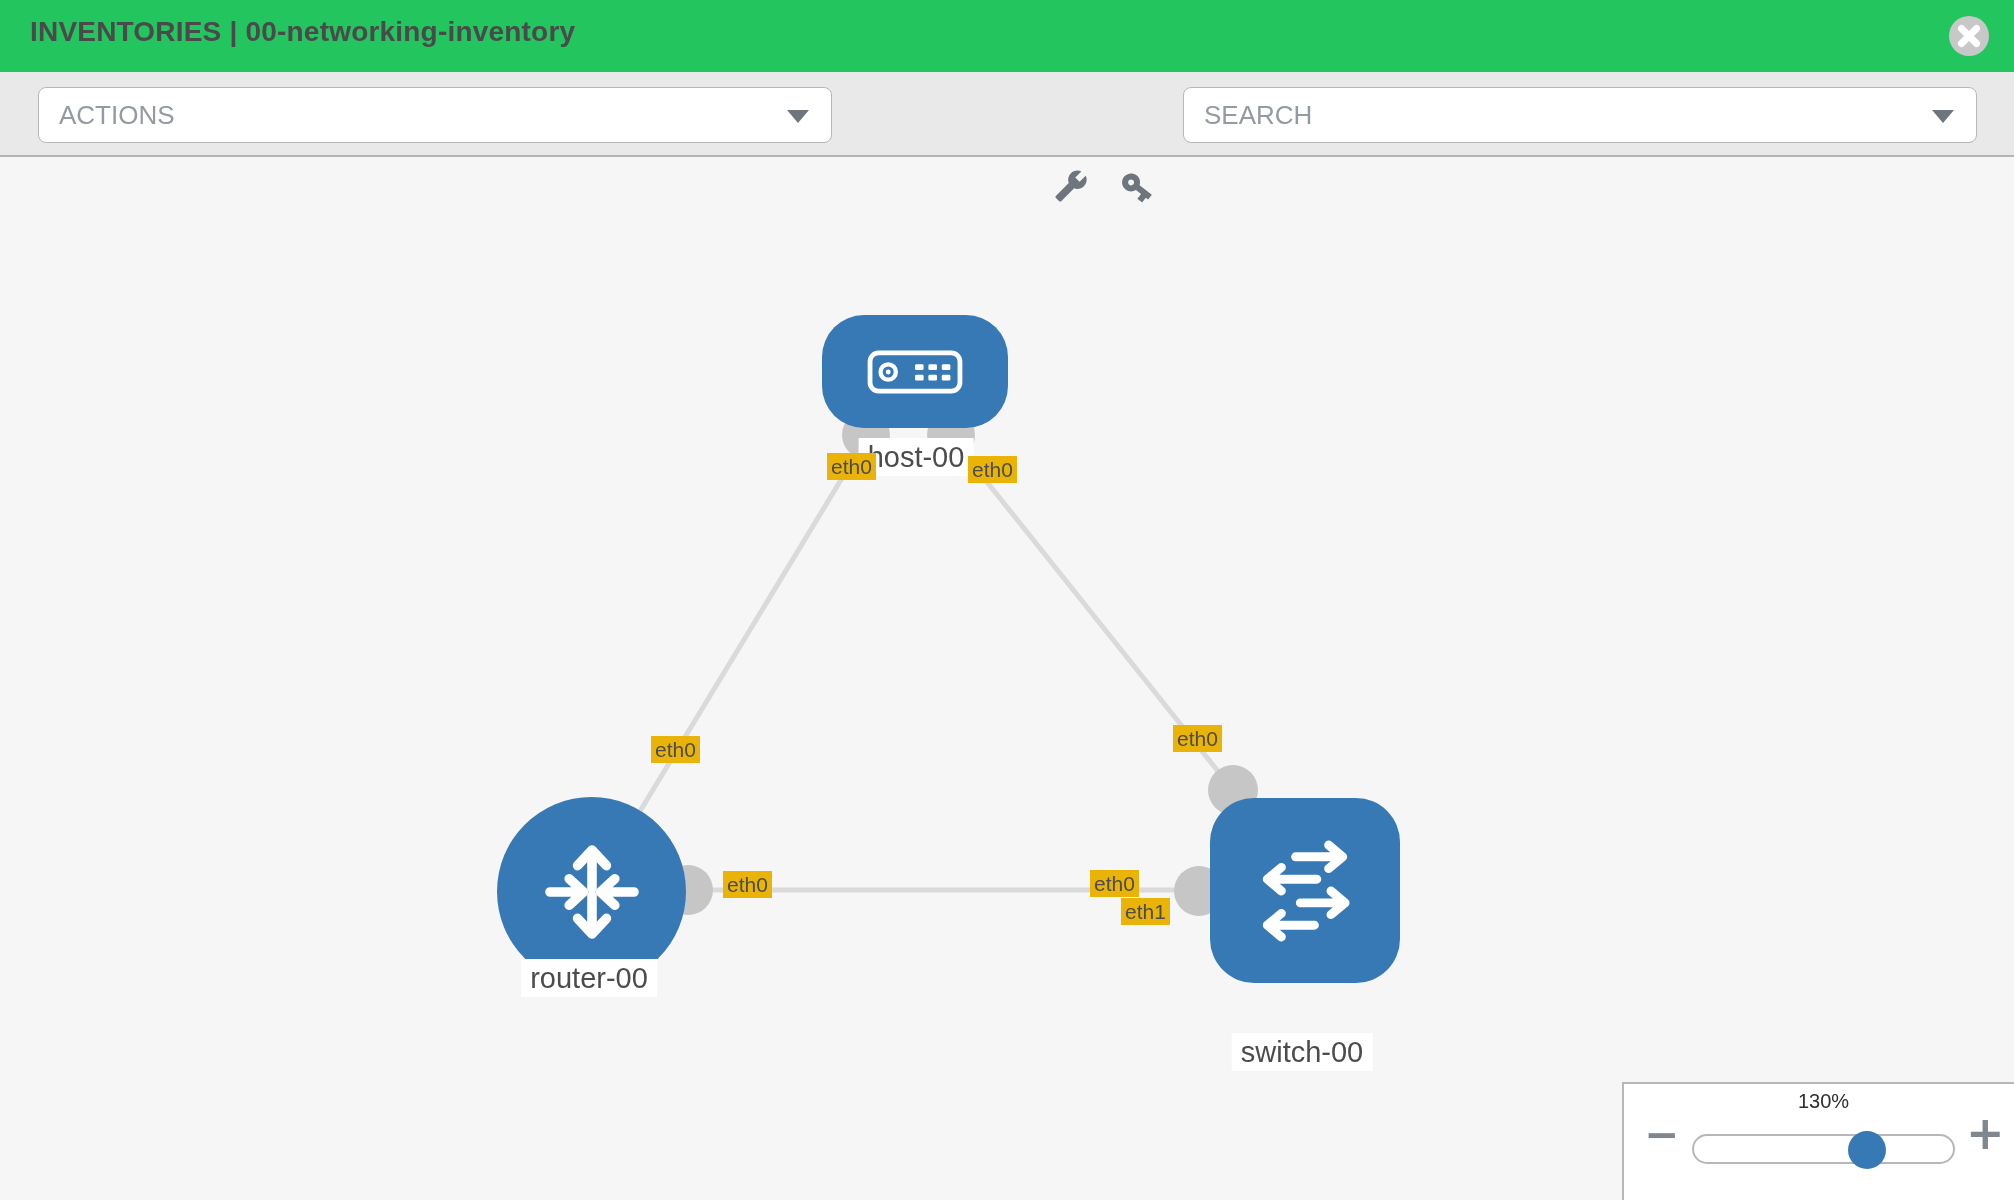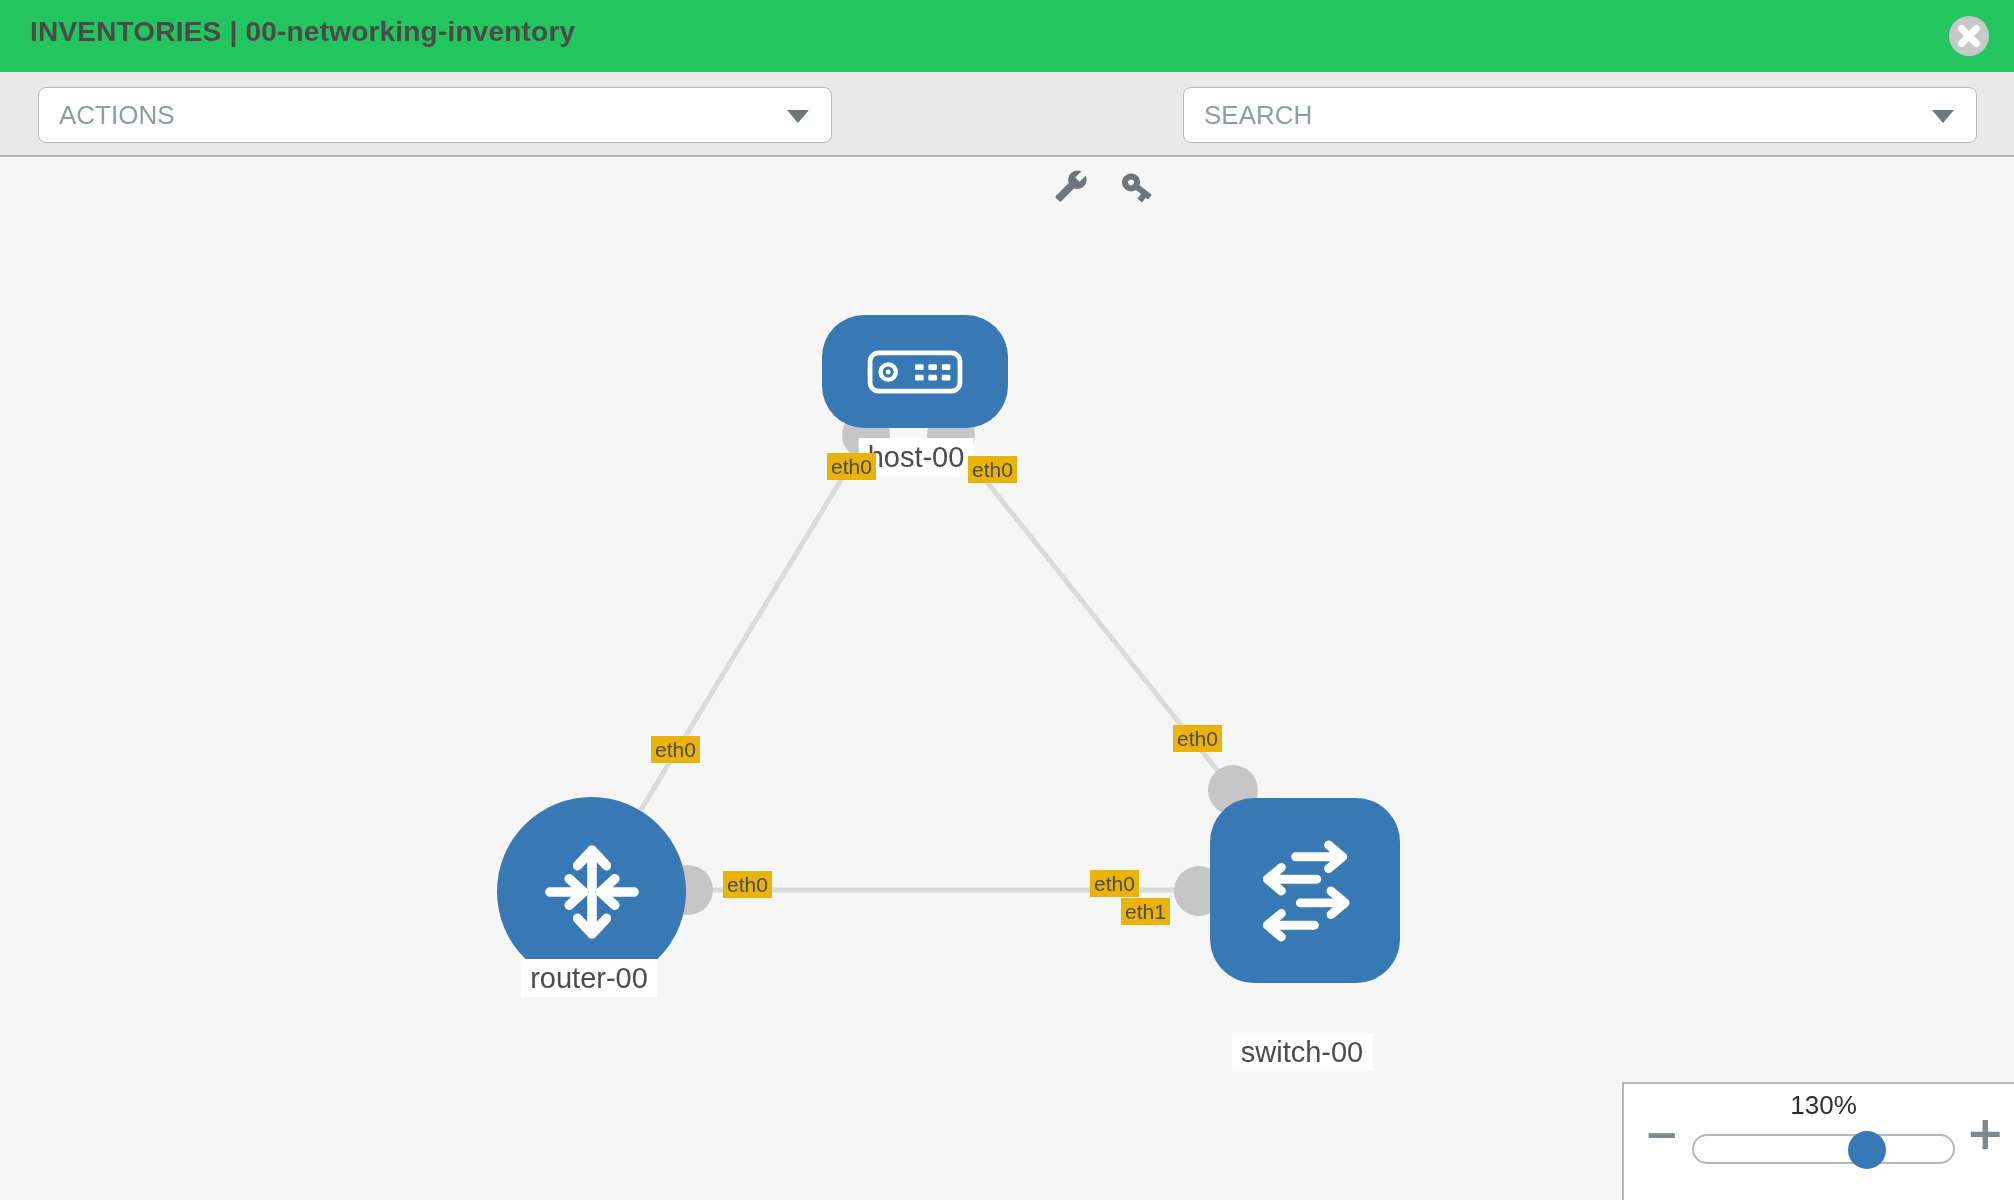--- a/index.html
+++ b/index.html
@@ -64,21 +64,21 @@
   .if-label.over { z-index:5; }
 
   
   .zoom-panel {
     position:absolute; left:1622px; top:925px; width:392px; height:118px;
     background:#ffffff; border-left:2px solid #b7b7b7; border-top:2px solid #b7b7b7;
     z-index:6;
   }
   .zoom-pct {
     position:absolute; left:68px; top:6px; width:263px; text-align:center;
-    font-size:26px; color:#2f2f2f;
+    font-size:20px; color:#2f2f2f;
   }
   .zoom-minus, .zoom-plus {
     position:absolute; color:#81878e; font-weight:700; cursor:pointer;
     font-family:"DejaVu Sans", sans-serif;
   }
   .zoom-minus { left:20px;  top:26px; font-size:42px; }
   .zoom-plus  { left:342px; top:22px; font-size:46px; }
   .zoom-track {
     position:absolute; left:68px; top:50px; width:263px; height:30px;
     background:#ffffff; border:2px solid #b7b7b7; border-radius:16px; cursor:pointer;

